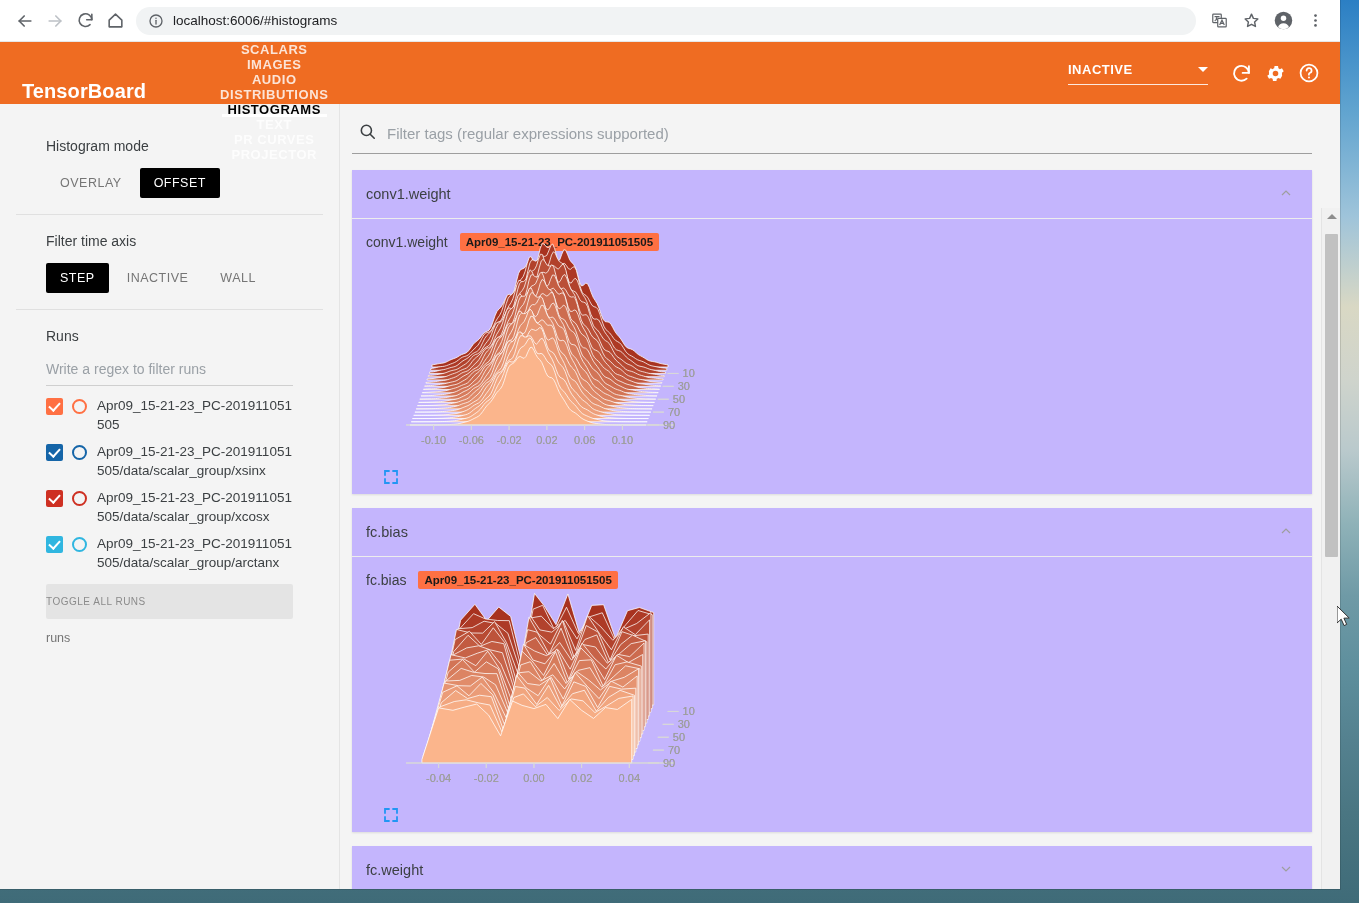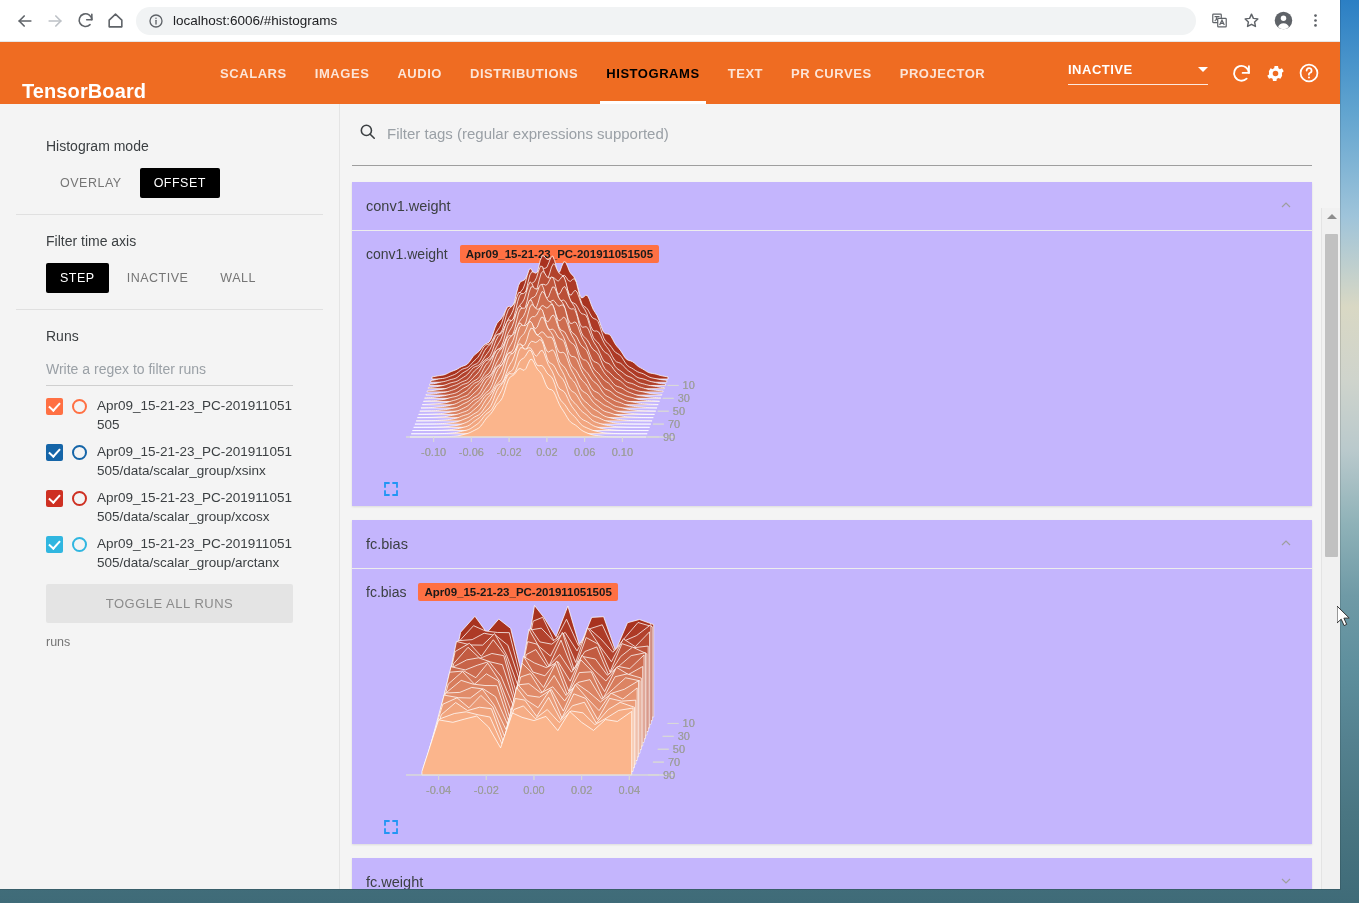--- a/index.html
+++ b/index.html
@@ -55,21 +55,21 @@
   
   #tb-header {
     height: 62px; background: #ef6c22;
     display: flex; align-items: center; position: relative;
     padding-left: 22px;
   }
   #tb-logo {
     color: #fff; font-size: 20px; font-weight: bold;
     letter-spacing: .1px; margin-right: 60px; white-space: nowrap; margin-top: 37px;
   }
-  #tb-tabs { display: flex; align-items: center; height: 62px; }
+  #tb-tabs { display: flex; align-items: center; height: 62px; flex-direction: column; }
   .tb-tab {
     color: rgba(255,255,255,.82); font-size: 13px; font-weight: bold;
     letter-spacing: .55px; padding: 0 14px; height: 62px;
     display: flex; align-items: center; position: relative; white-space: nowrap;
     cursor: pointer;
   }
   .tb-tab.active { color: #000000; }
   .tb-tab.active::after {
     content: ""; position: absolute; left: 8px; right: 8px; bottom: 0;
     height: 3px; background: #ffffff;
@@ -127,32 +127,32 @@
   .run-ring {
     width: 15px; height: 15px; border-radius: 50%; border: 2px solid;
     flex: 0 0 auto; margin: 3px 10px 0 9px; background: transparent;
   }
   .run-label {
     font-size: 13.5px; color: #3c4043; line-height: 19px;
     width: 232px; word-break: break-all;
   }
   #toggle-all {
     margin-top: 8px; width: 100%; background: #e4e4e4; color: #8b8b8b;
-    font-size: 13px; letter-spacing: .5px; text-align: center;
+    font-size: 10px; letter-spacing: .5px; text-align: left;
     padding: 12px 0; border-radius: 2px; cursor: pointer;
   }
   #runs-caption { font-size: 12.5px; color: #757575; margin-top: 12px; }
   
   #main {
     flex: 1 1 auto; background: #f4f4f4; position: relative;
     padding: 14px 18px 0 8px; overflow: hidden;
   }
   #filter-tags-bar {
     display: flex; align-items: center; gap: 10px;
-    border-bottom: 1px solid #9e9e9e; padding: 0 4px 20px 6px;
+    border-bottom: 1px solid #9e9e9e; padding: 0 4px 8px 6px;
     margin: 4px 10px 16px 4px;
   }
   #filter-tags-input {
     flex: 1 1 auto; border: none; outline: none; background: transparent;
     font-size: 15px; color: #3c4043; font-family: "Liberation Sans", sans-serif;
   }
   #filter-tags-input::placeholder { color: #9aa0a6; }
   .card {
     background: #c4b5fd; margin: 0 10px 14px 4px;
     box-shadow: 0 1px 2px rgba(0,0,0,.10);

